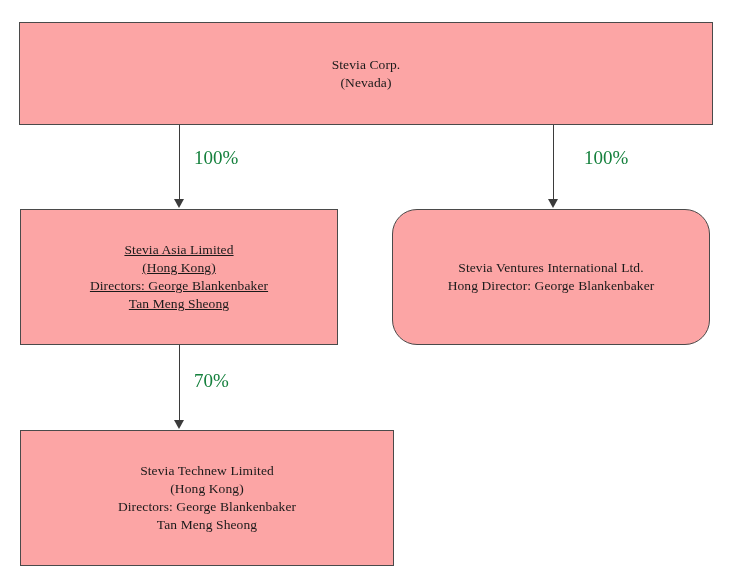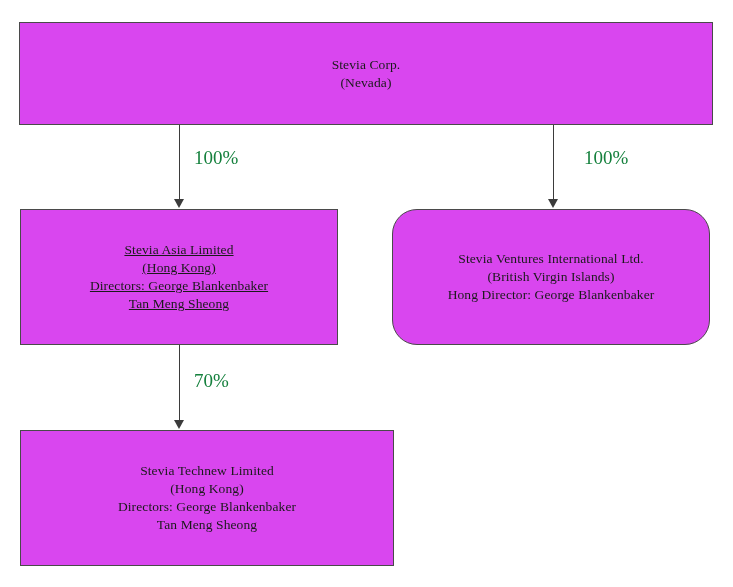--- a/index.html
+++ b/index.html
@@ -15,21 +15,21 @@
   #canvas {
     position: relative;
     width: 733px;
     height: 587px;
     background: #ffffff;
     overflow: hidden;
   }
   .node {
     position: absolute;
     box-sizing: border-box;
-    background: #d946ef;
+    background: #fca5a5;
     border: 1px solid #4a4a4a;
     display: flex;
     flex-direction: column;
     align-items: center;
     justify-content: center;
     text-align: center;
     line-height: 18px;
   }
   .node .line {
     display: block;
@@ -97,21 +97,20 @@
 
   <div class="node" id="node-asia">
     <span class="line">Stevia Asia Limited</span>
     <span class="line">(Hong Kong)</span>
     <span class="line">Directors: George Blankenbaker</span>
     <span class="line">Tan Meng Sheong</span>
   </div>
 
   <div class="node" id="node-ventures">
     <span class="line">Stevia Ventures International Ltd.</span>
-    <span class="line">(British Virgin Islands)</span>
     <span class="line">Hong Director: George Blankenbaker</span>
   </div>
 
   <div class="stem" id="stem-asia-technew"></div>
   <div class="arrowhead" id="arrow-asia-technew"></div>
   <span class="edge-label" id="label-asia-technew">70%</span>
 
   <div class="node" id="node-technew">
     <span class="line">Stevia Technew Limited</span>
     <span class="line">(Hong Kong)</span>

